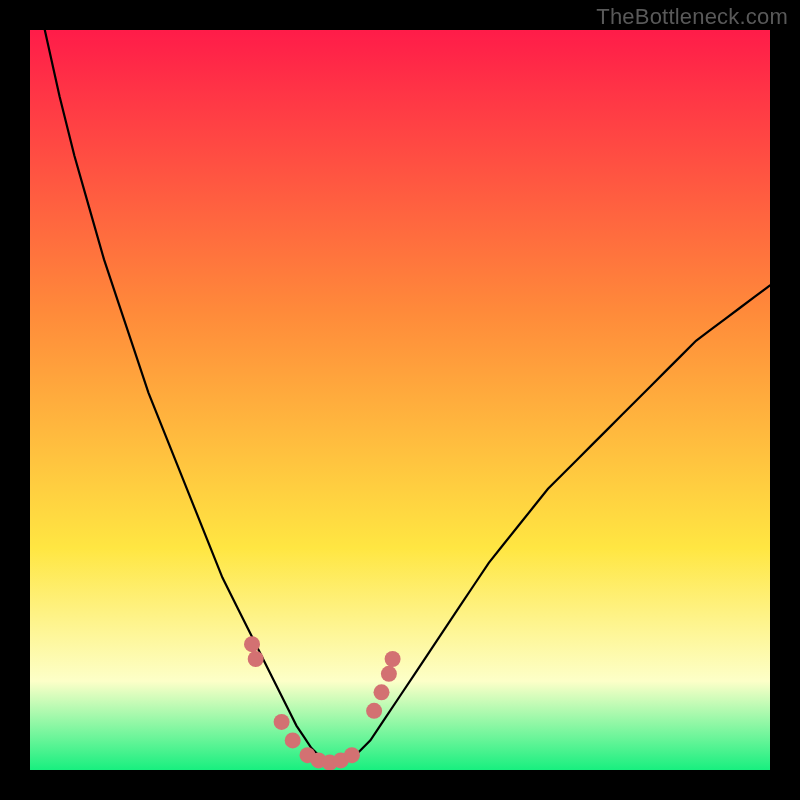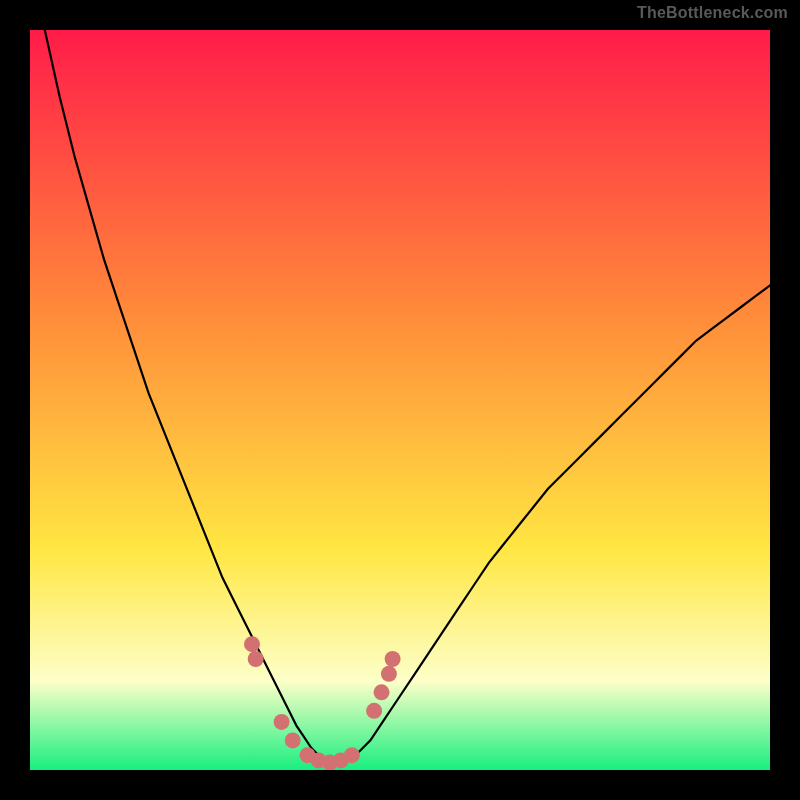--- a/index.html
+++ b/index.html
@@ -1,17 +1,17 @@
 <!DOCTYPE html>
 <html><head>
 <meta charset="utf-8">
 <style>
   html,body{margin:0;padding:0;width:800px;height:800px;background:#000;overflow:hidden;font-family:Arial,Helvetica,sans-serif}
   .stage{position:absolute;left:0;top:0;width:800px;height:800px}
-  .watermark{position:absolute;top:4px;right:12px;font-size:16px;color:#595959;font-weight:700;letter-spacing:.2px}
+  .watermark{position:absolute;top:4px;right:12px;font-size:22px;color:#595959;font-weight:400;letter-spacing:.2px}
   svg{position:absolute;left:30px;top:30px}
 </style>
 </head>
 <body>
 
 <div class="stage">
   <div class="watermark">TheBottleneck.com</div>
   <svg id="plot" width="740" height="740" viewBox="0 0 740 740">
       <defs>
         <linearGradient id="bg" x1="0" y1="0" x2="0" y2="1">

